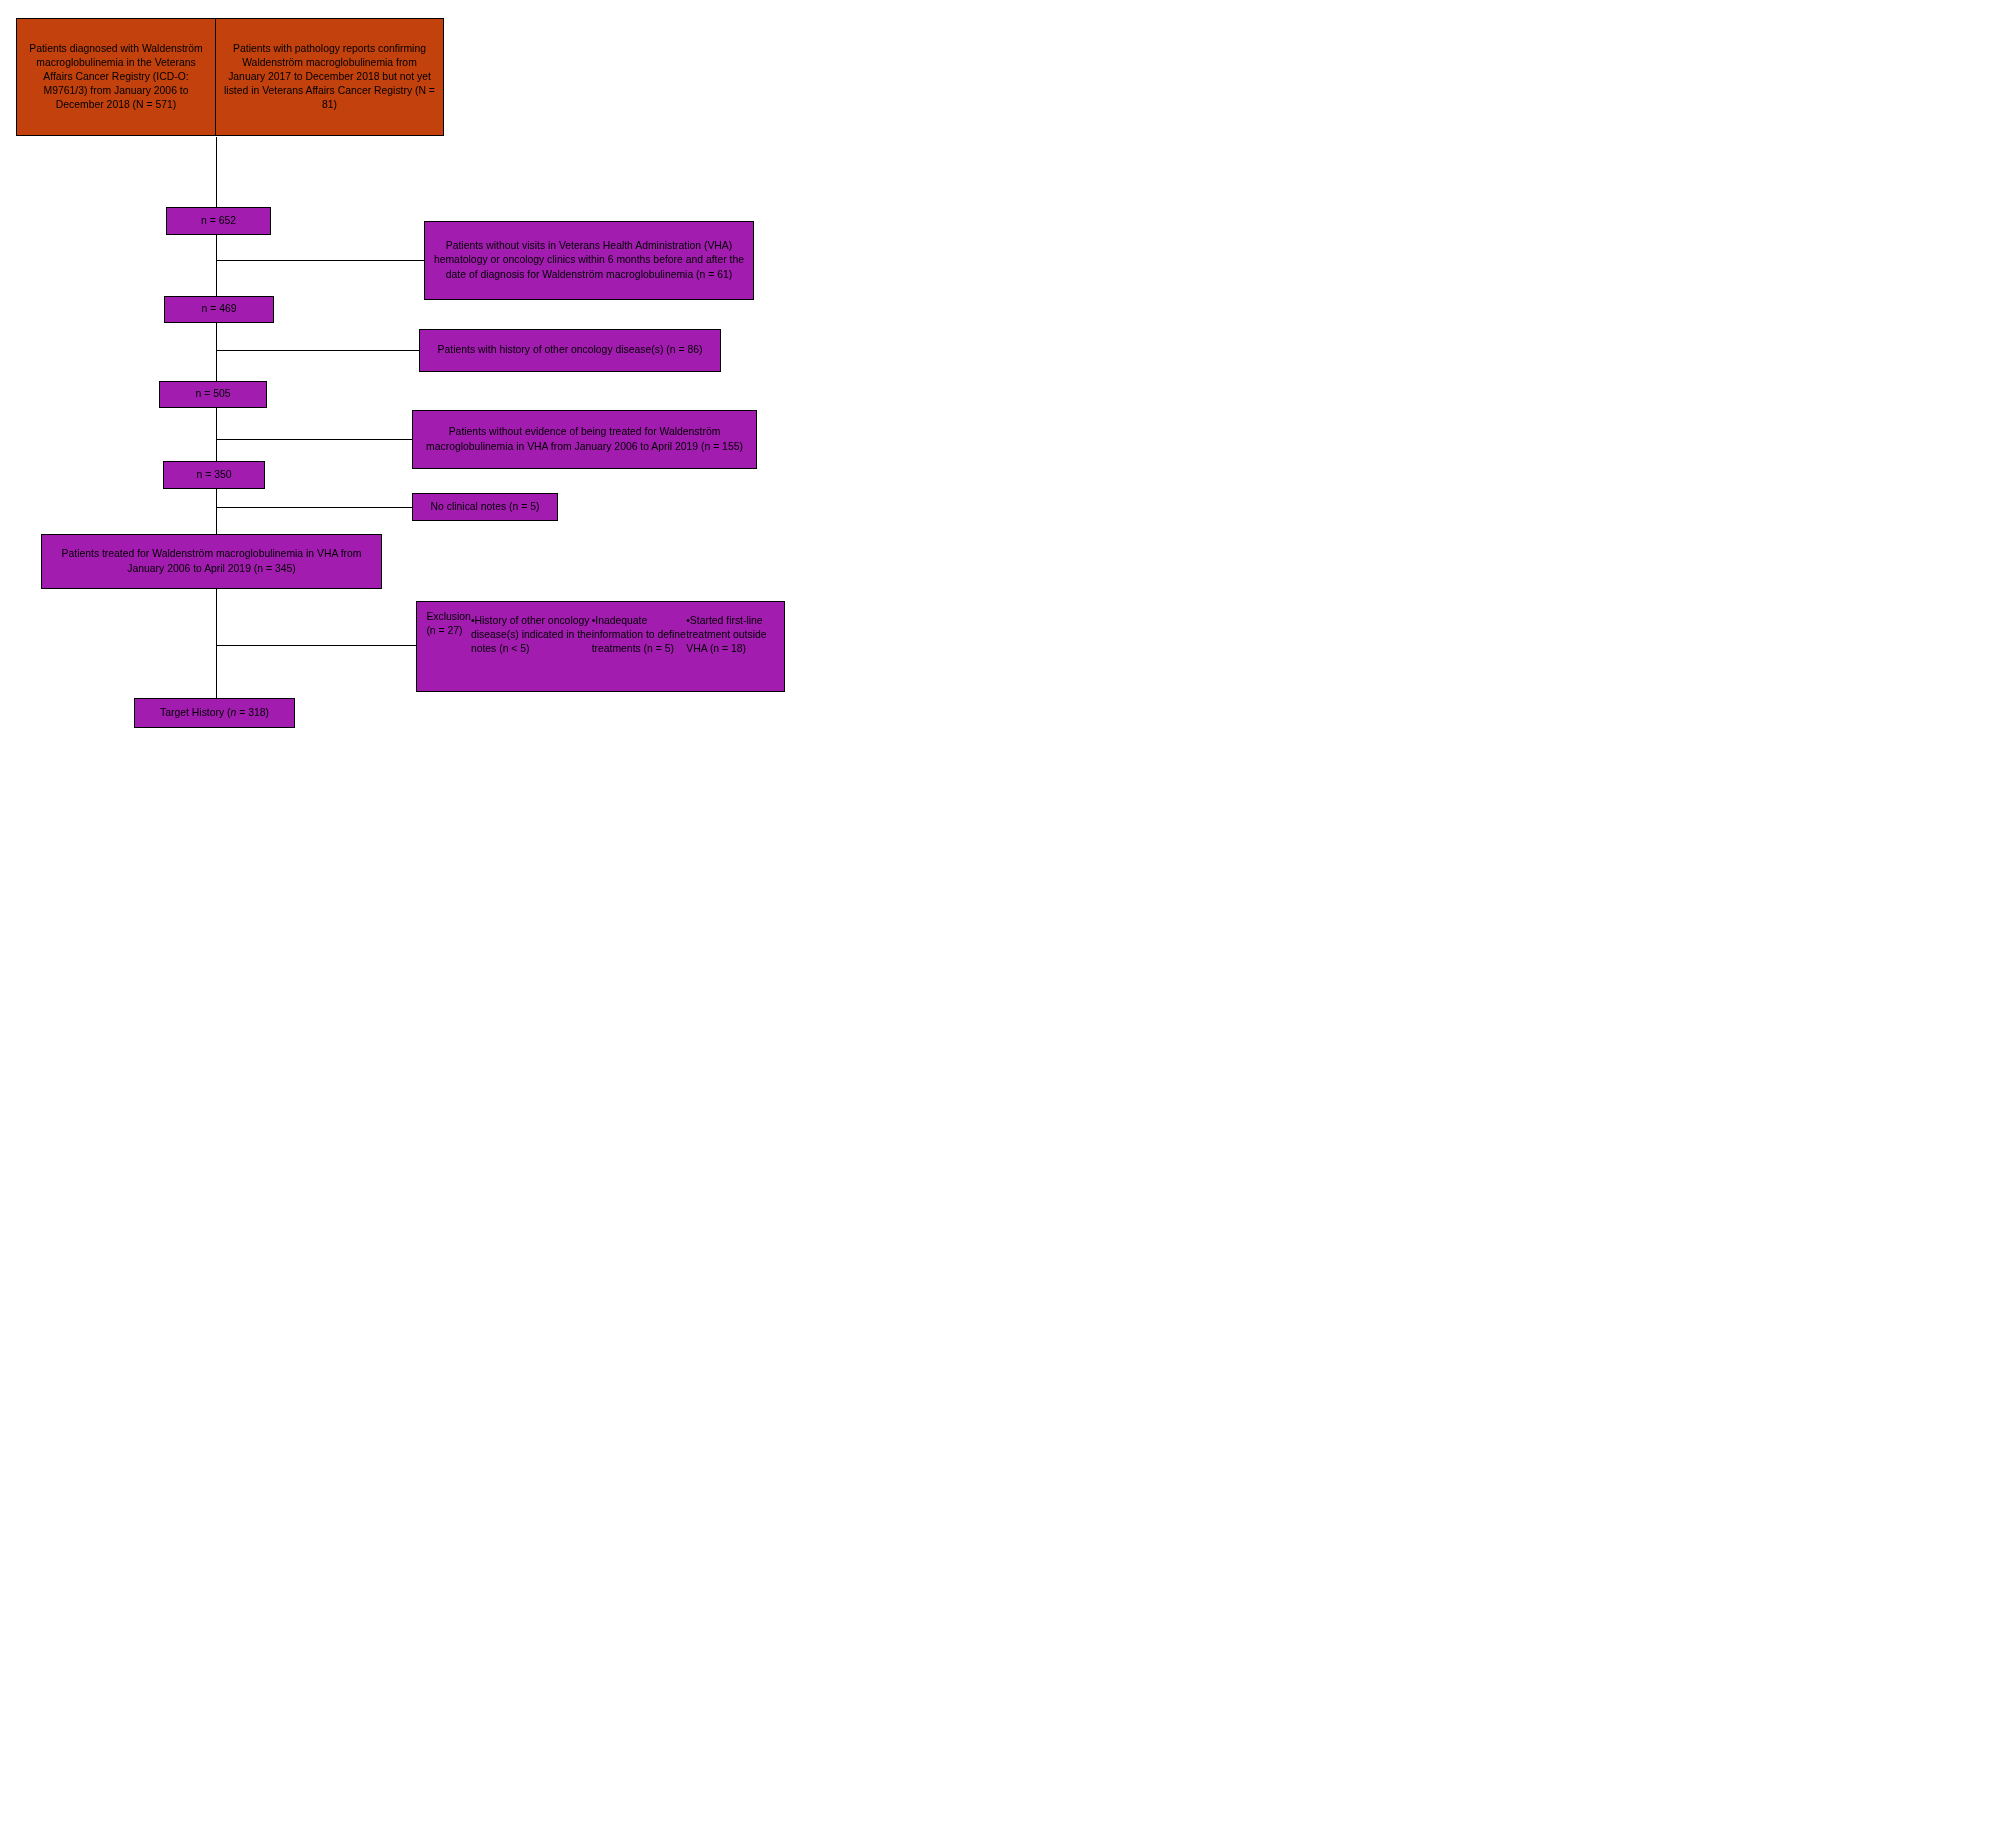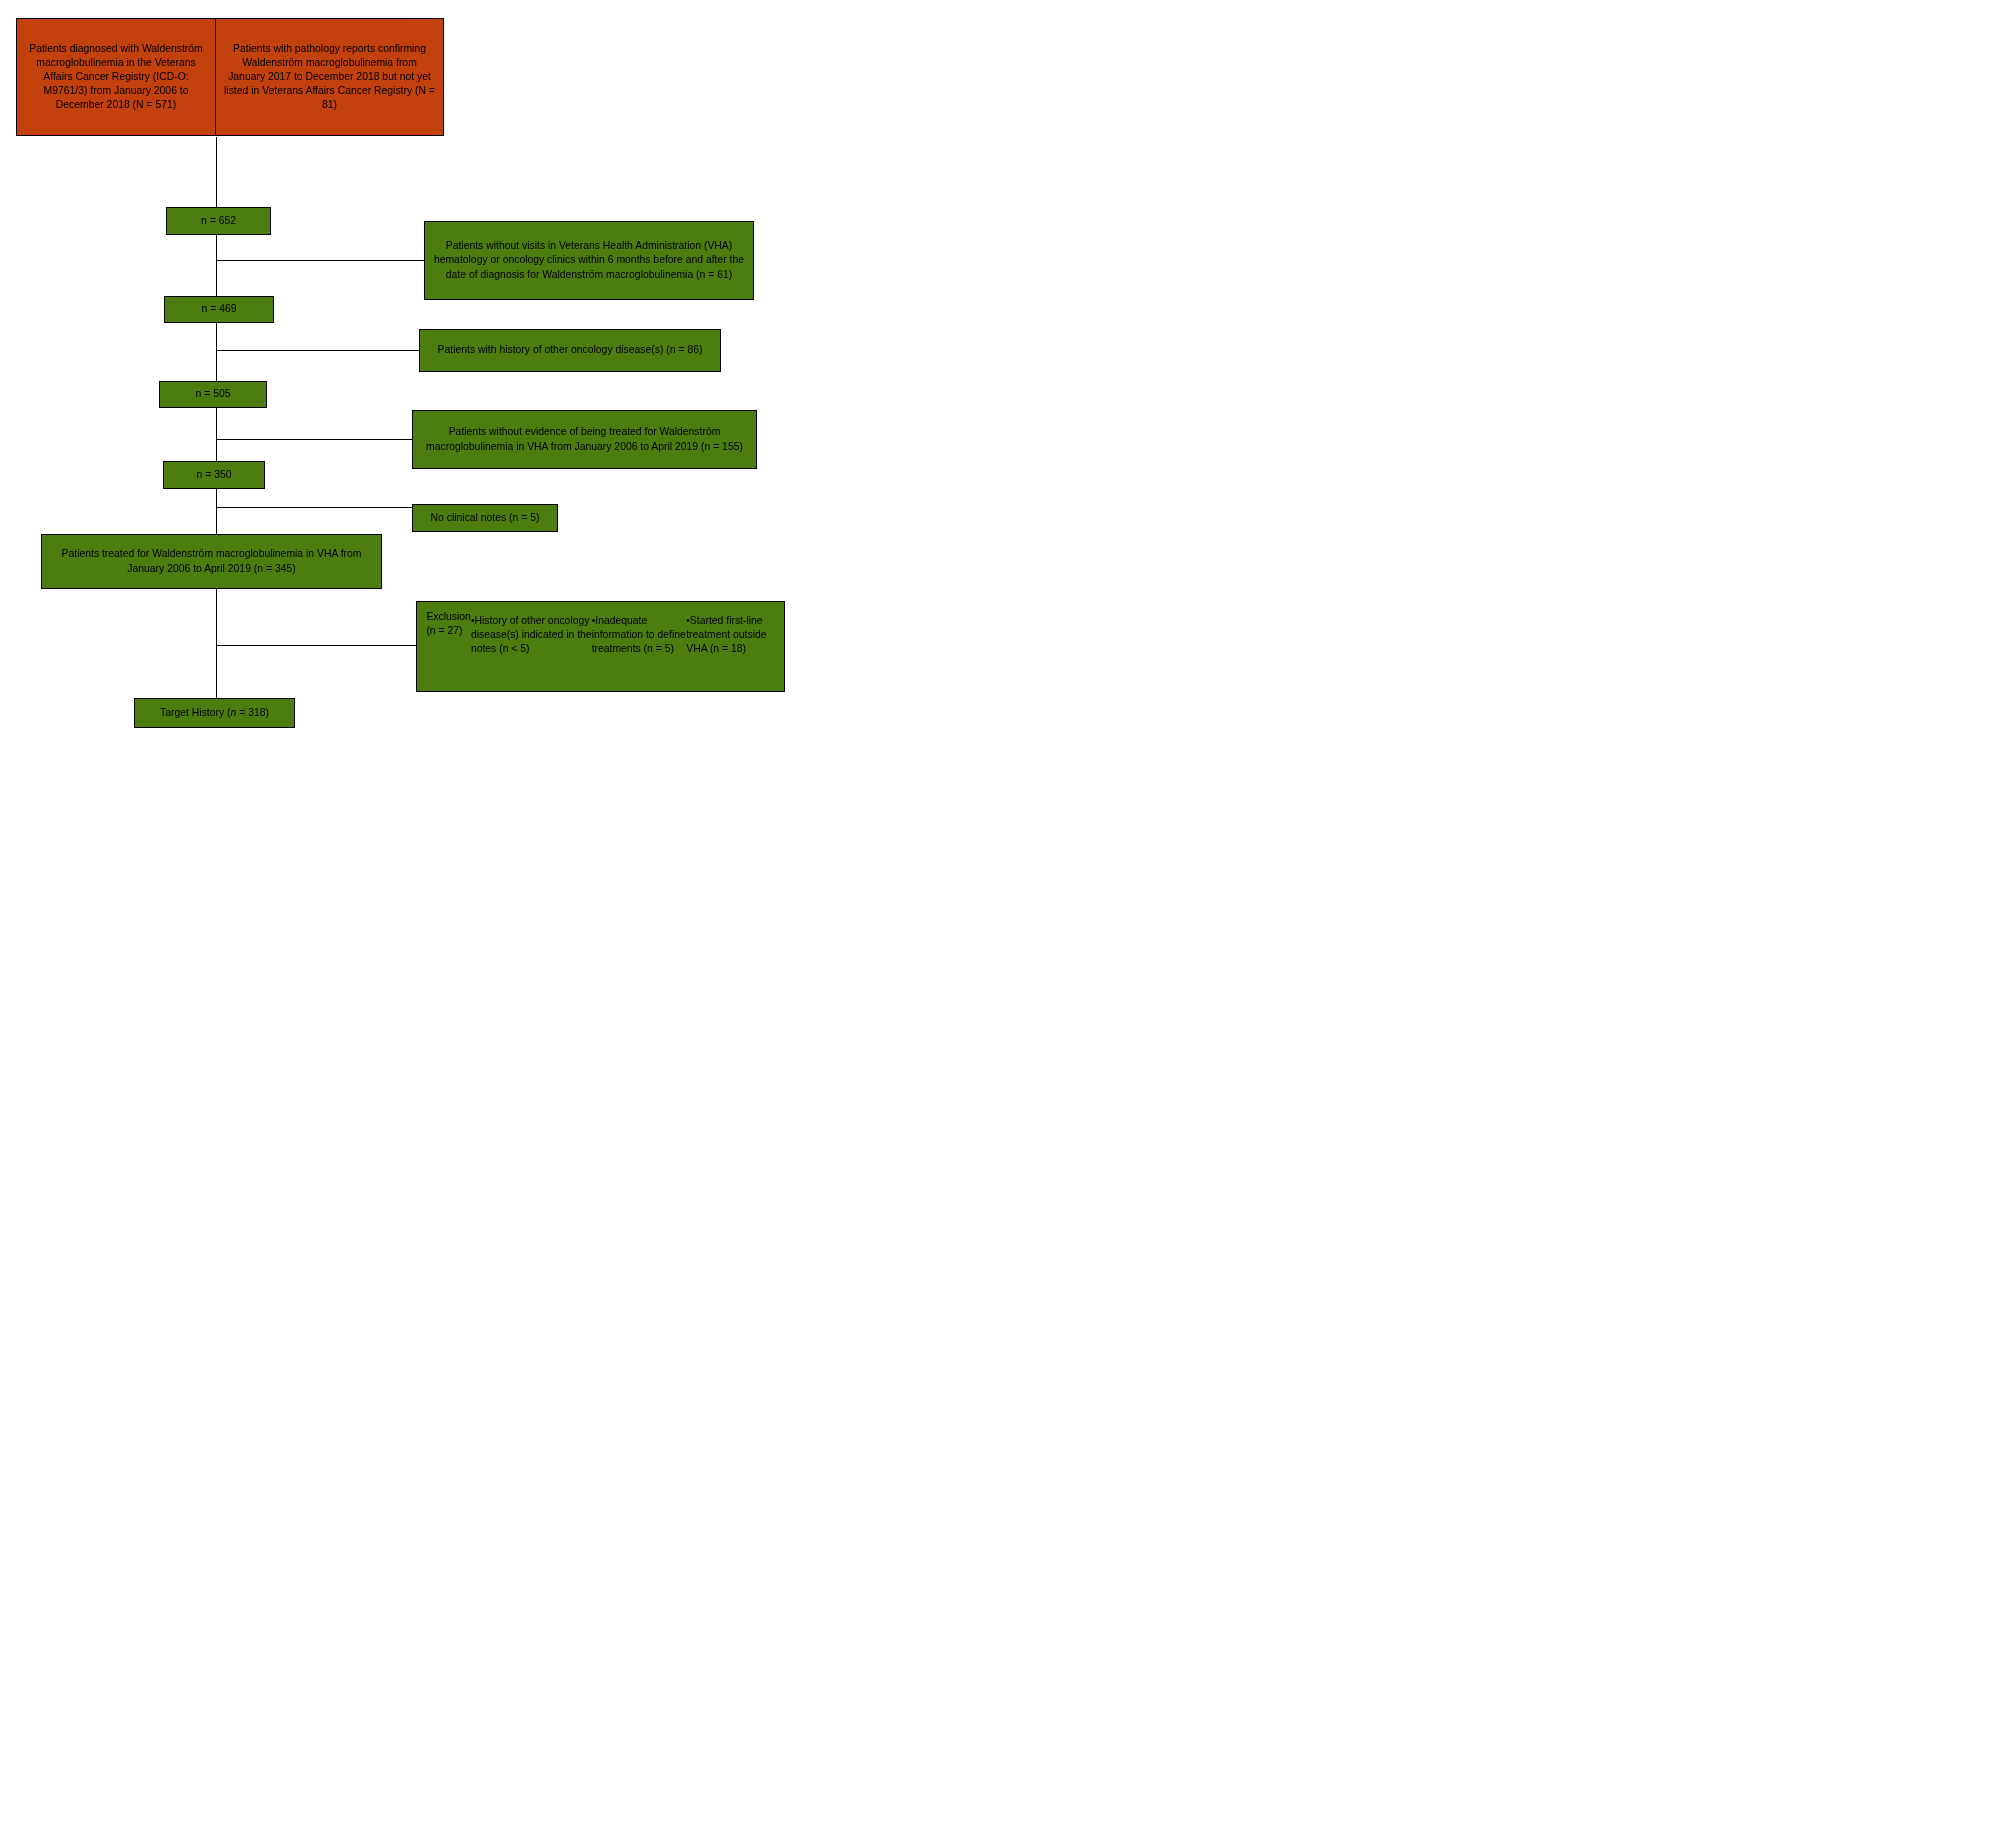--- a/index.html
+++ b/index.html
@@ -14,21 +14,21 @@
     background: #ffffff;
     font-family: "Liberation Sans", sans-serif;
     color: #000000;
     font-size: 10.4px;
     line-height: 1.36;
   }
   .box {
     position: absolute;
     box-sizing: border-box;
     border: 1.6px solid #000000;
-    background: #4d7c0f;
+    background: #a21caf;
     display: flex;
     align-items: center;
     justify-content: center;
     text-align: center;
     padding: 2.1px 5.2px;
   }
   .composite {
     position: absolute;
     box-sizing: border-box;
     border: 1.6px solid #000000;
@@ -99,21 +99,21 @@
 
   <div class="box" style="left:424px; top:221px; width:330px; height:79px;">
     <span>Patients without visits in Veterans Health Administration (VHA) hematology or oncology clinics within 6 months before and after the date of diagnosis for Waldenström macroglobulinemia (n = 61)</span>
   </div>
   <div class="box" style="left:419px; top:329px; width:302px; height:43px;">
     <span>Patients with history of other oncology disease(s) (n = 86)</span>
   </div>
   <div class="box" style="left:412px; top:410px; width:345px; height:59px;">
     <span>Patients without evidence of being treated for Waldenström macroglobulinemia in VHA from January 2006 to April 2019 (n = 155)</span>
   </div>
-  <div class="box" style="left:412px; top:504px; width:146px; height:27.5px;align-items:center;">
+  <div class="box" style="left:412px; top:493px; width:146px; height:27.5px;align-items:center;">
     <span>No clinical notes (n = 5)</span>
   </div>
 
   <div class="box" style="left:41px; top:534px; width:341px; height:55px;">
     <span>Patients treated for Waldenström macroglobulinemia in VHA from January 2006 to April 2019 (n = 345)</span>
   </div>
 
   <div class="box exclusion-box" style="left:416px; top:601px; width:369px; height:91px;">
     <div>Exclusion (n = 27)</div>
     <div class="item">•History of other oncology disease(s) indicated in the notes (n &lt; 5)</div>

